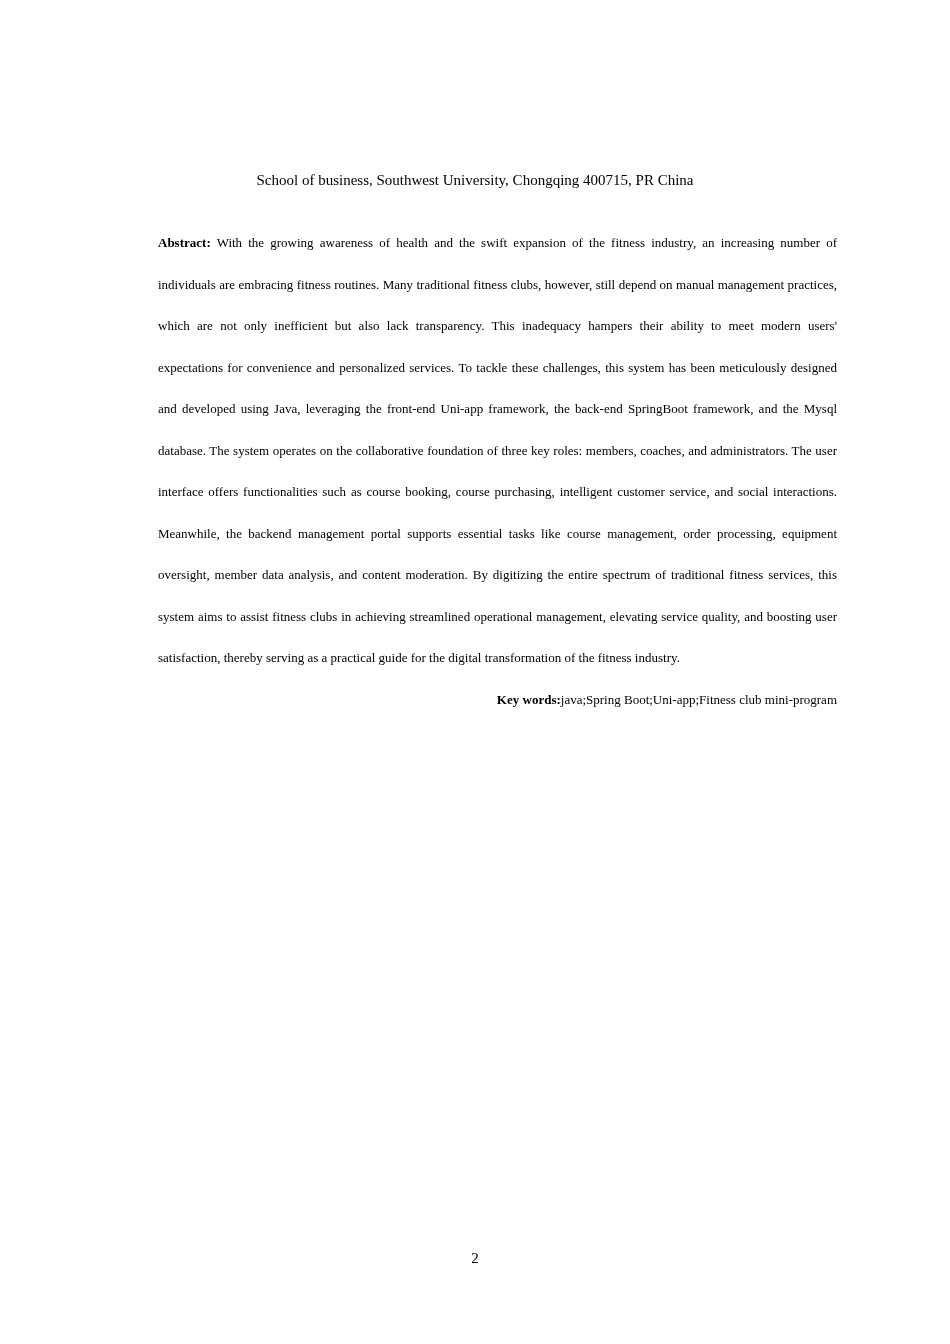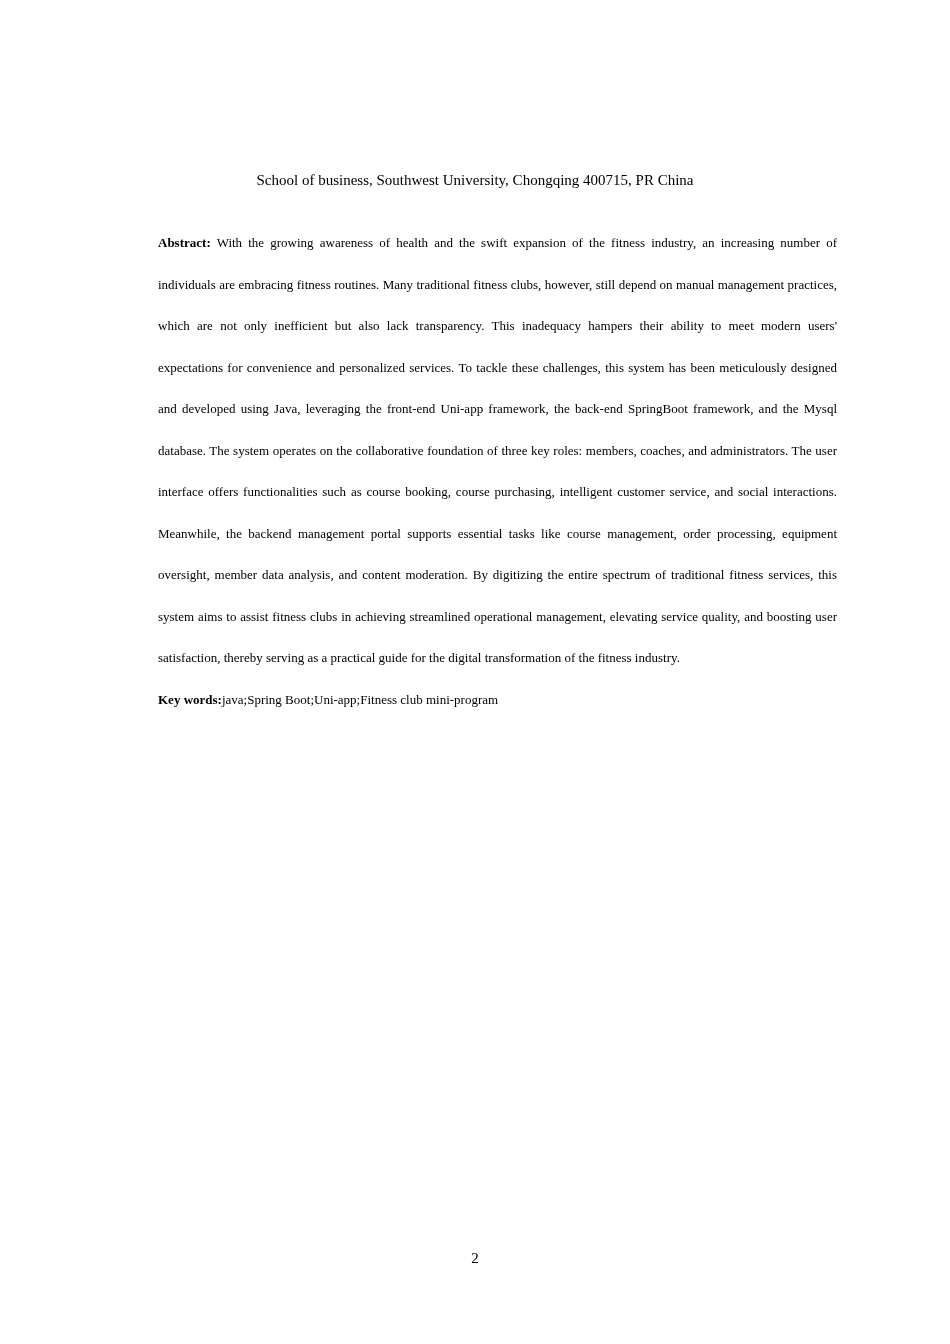--- a/index.html
+++ b/index.html
@@ -34,21 +34,21 @@
       font-size: 13px;
       line-height: 41.5px;
     }
     .abstract {
       margin: 0;
       text-align: justify;
       text-justify: inter-word;
     }
     .keywords {
       margin: 0;
-      text-align: left;
+      text-align: right;
     }
     .bold-label {
       font-weight: bold;
     }
     .page-number {
       position: absolute;
       top: 1240px;
       left: 0;
       width: 100%;
       text-align: center;

